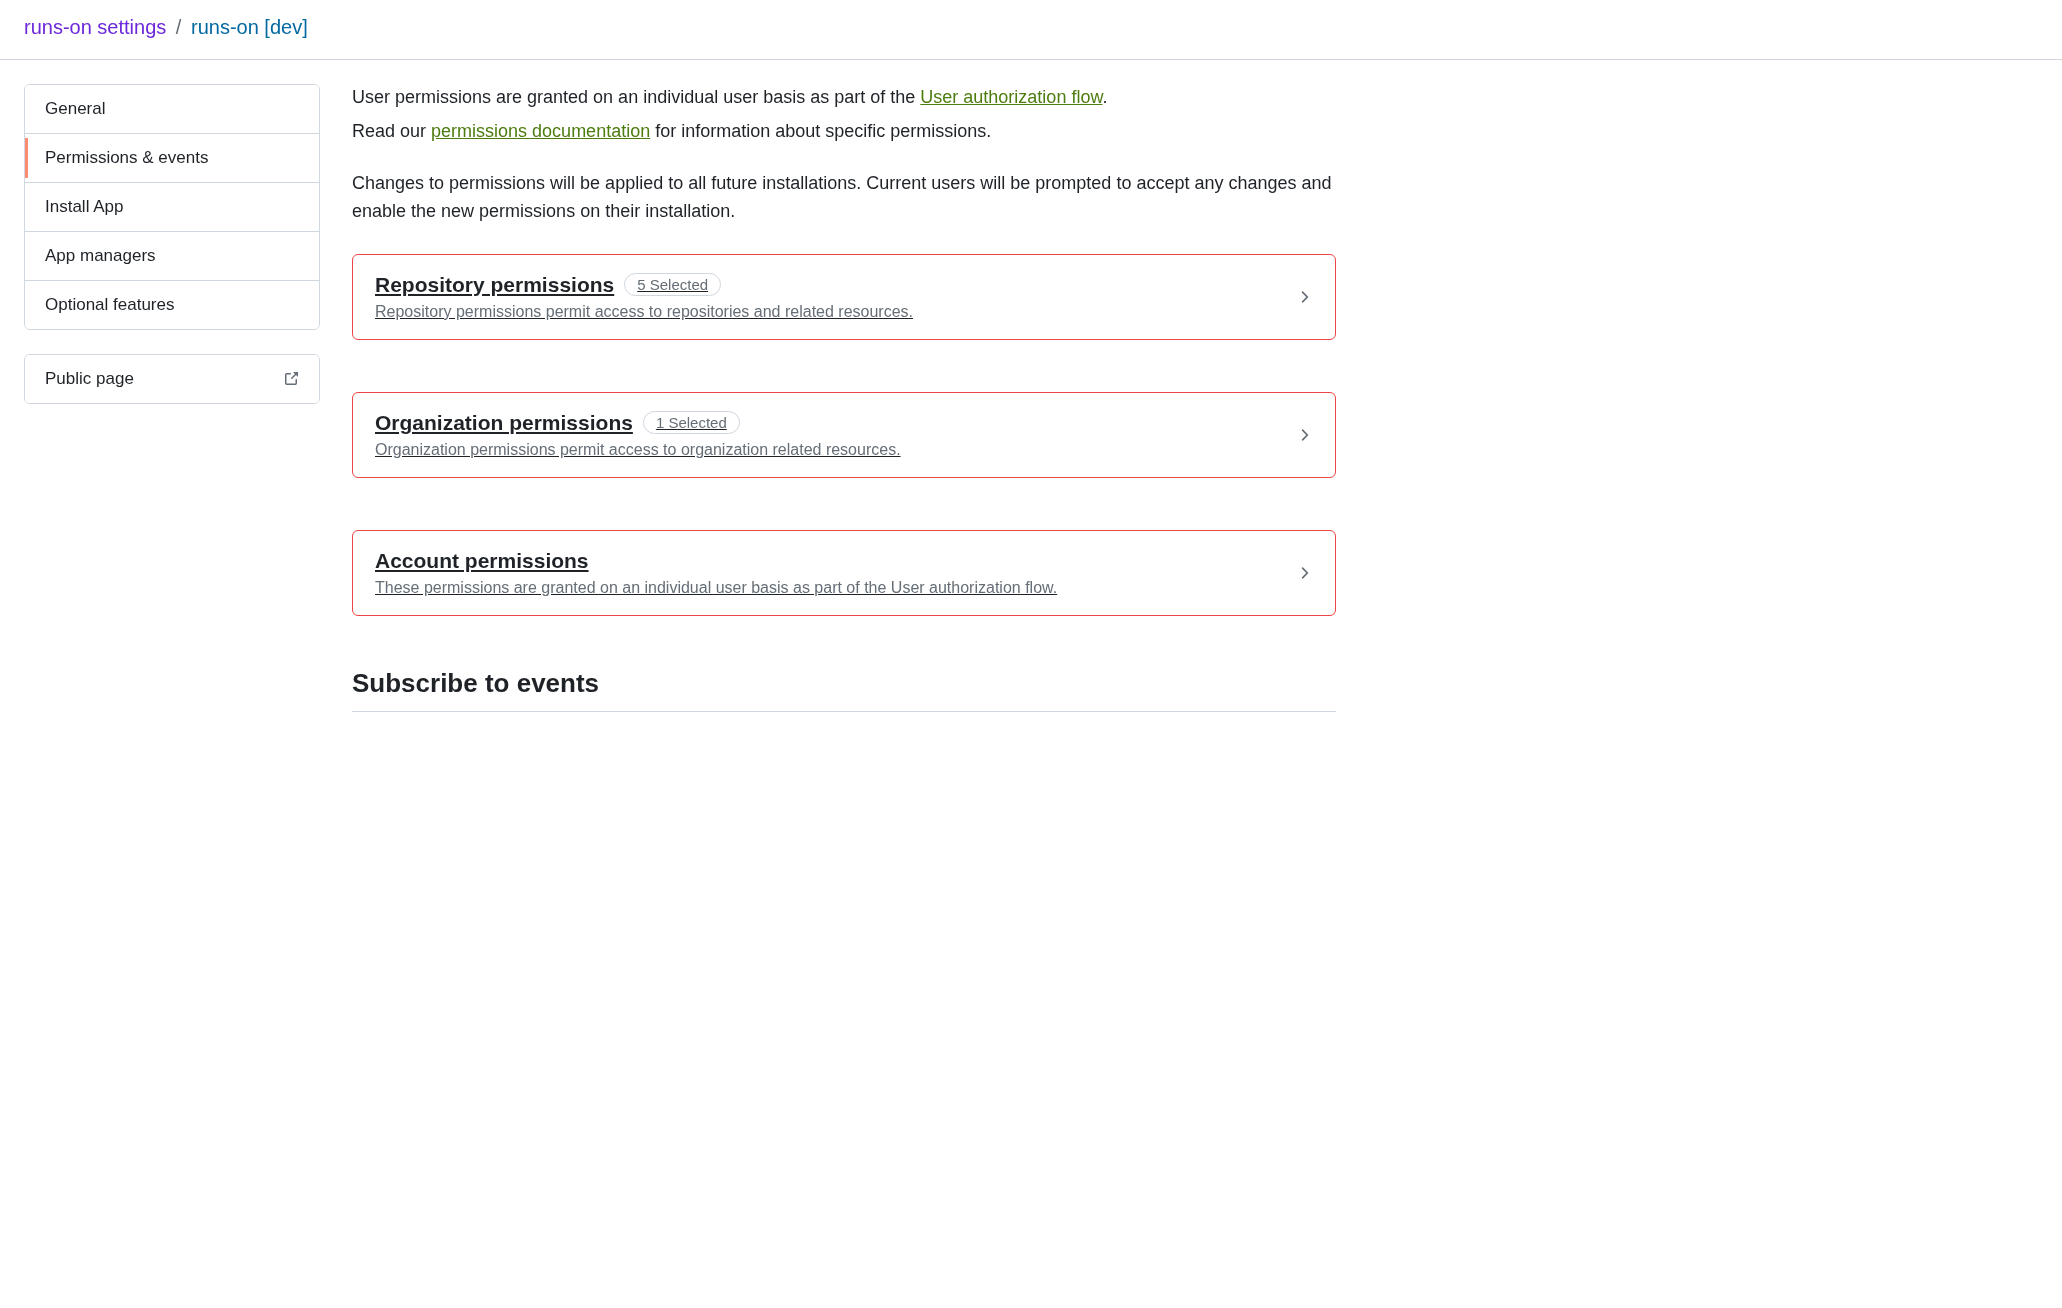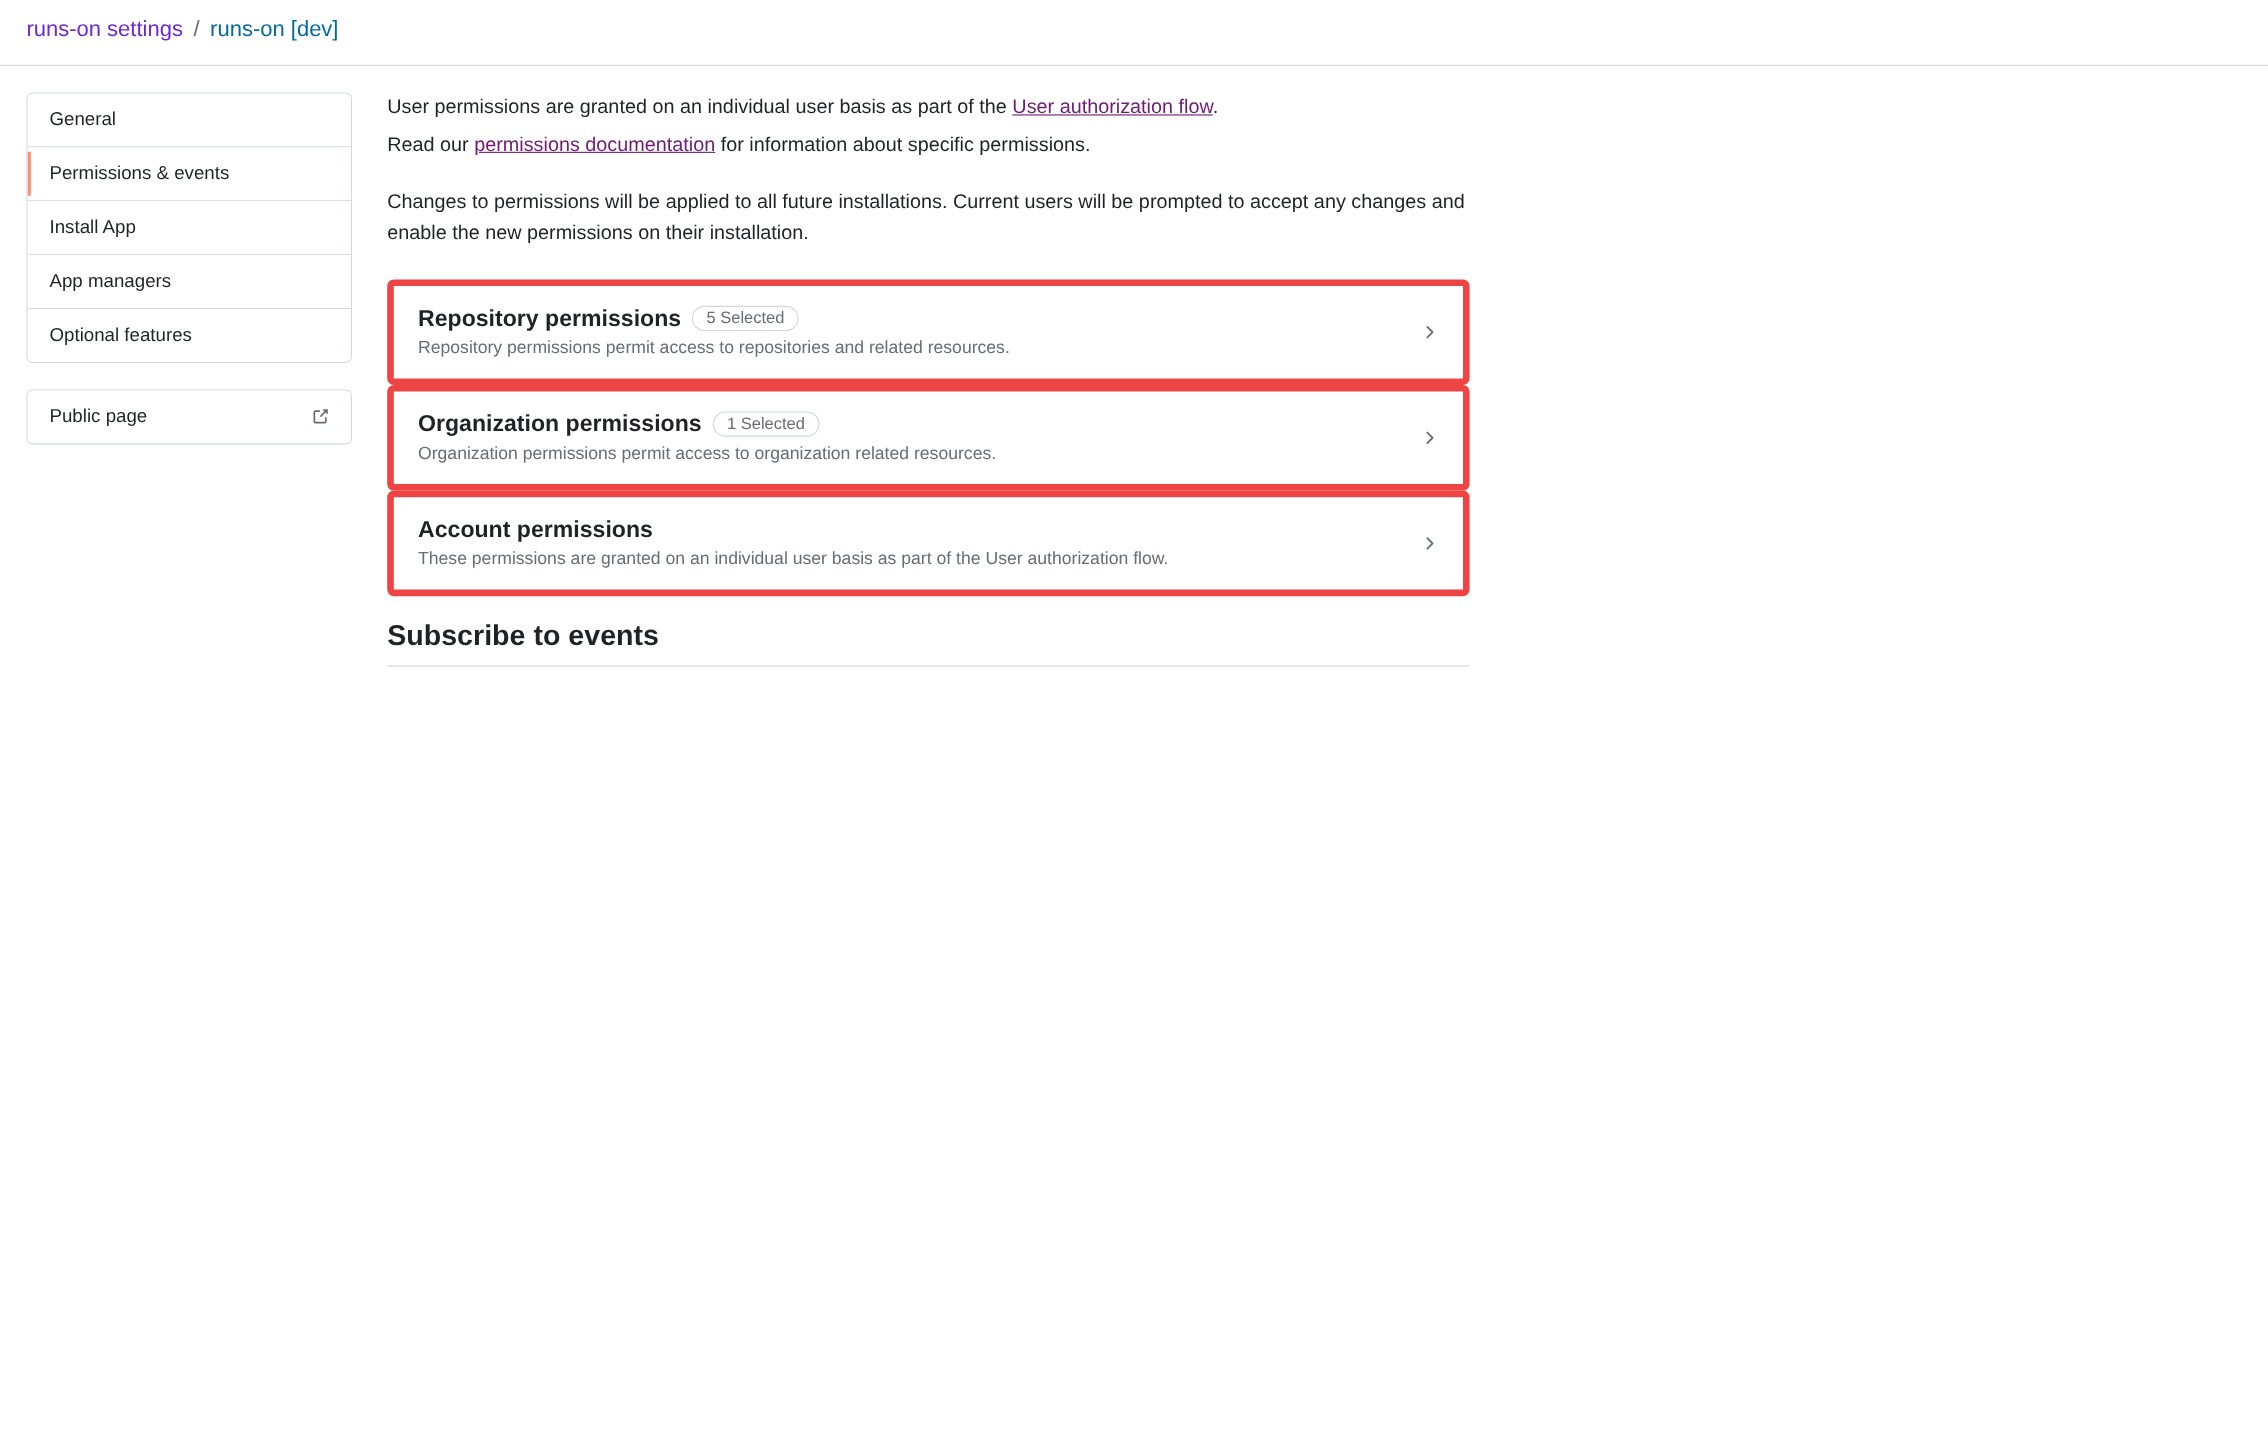--- a/index.html
+++ b/index.html
@@ -77,32 +77,34 @@
     padding-bottom: 12px;
     border-bottom: 1px solid #d0d7de;
     margin-bottom: 20px;
   }
   .intro p {
     font-size: 18px;
     line-height: 1.55;
     margin-bottom: 6px;
   }
   .intro a {
-    color: #701a75;
+    color: #4d7c0f;
   }
   .intro .para2 { margin-top: 24px; margin-bottom: 28px; }
 
   .perm-card {
-    border: 6px solid #ef4444;
+    border: 1px solid #ef4444;
     border-radius: 6px;
     padding: 18px 22px;
     display: flex;
     justify-content: space-between;
     align-items: center;
+    margin-bottom: 52px;
     cursor: pointer;
+    text-decoration: underline;
   }
   .perm-title-row {
     display: flex;
     align-items: center;
     gap: 10px;
     margin-bottom: 6px;
   }
   .perm-title {
     font-size: 21px;
     font-weight: 600;

